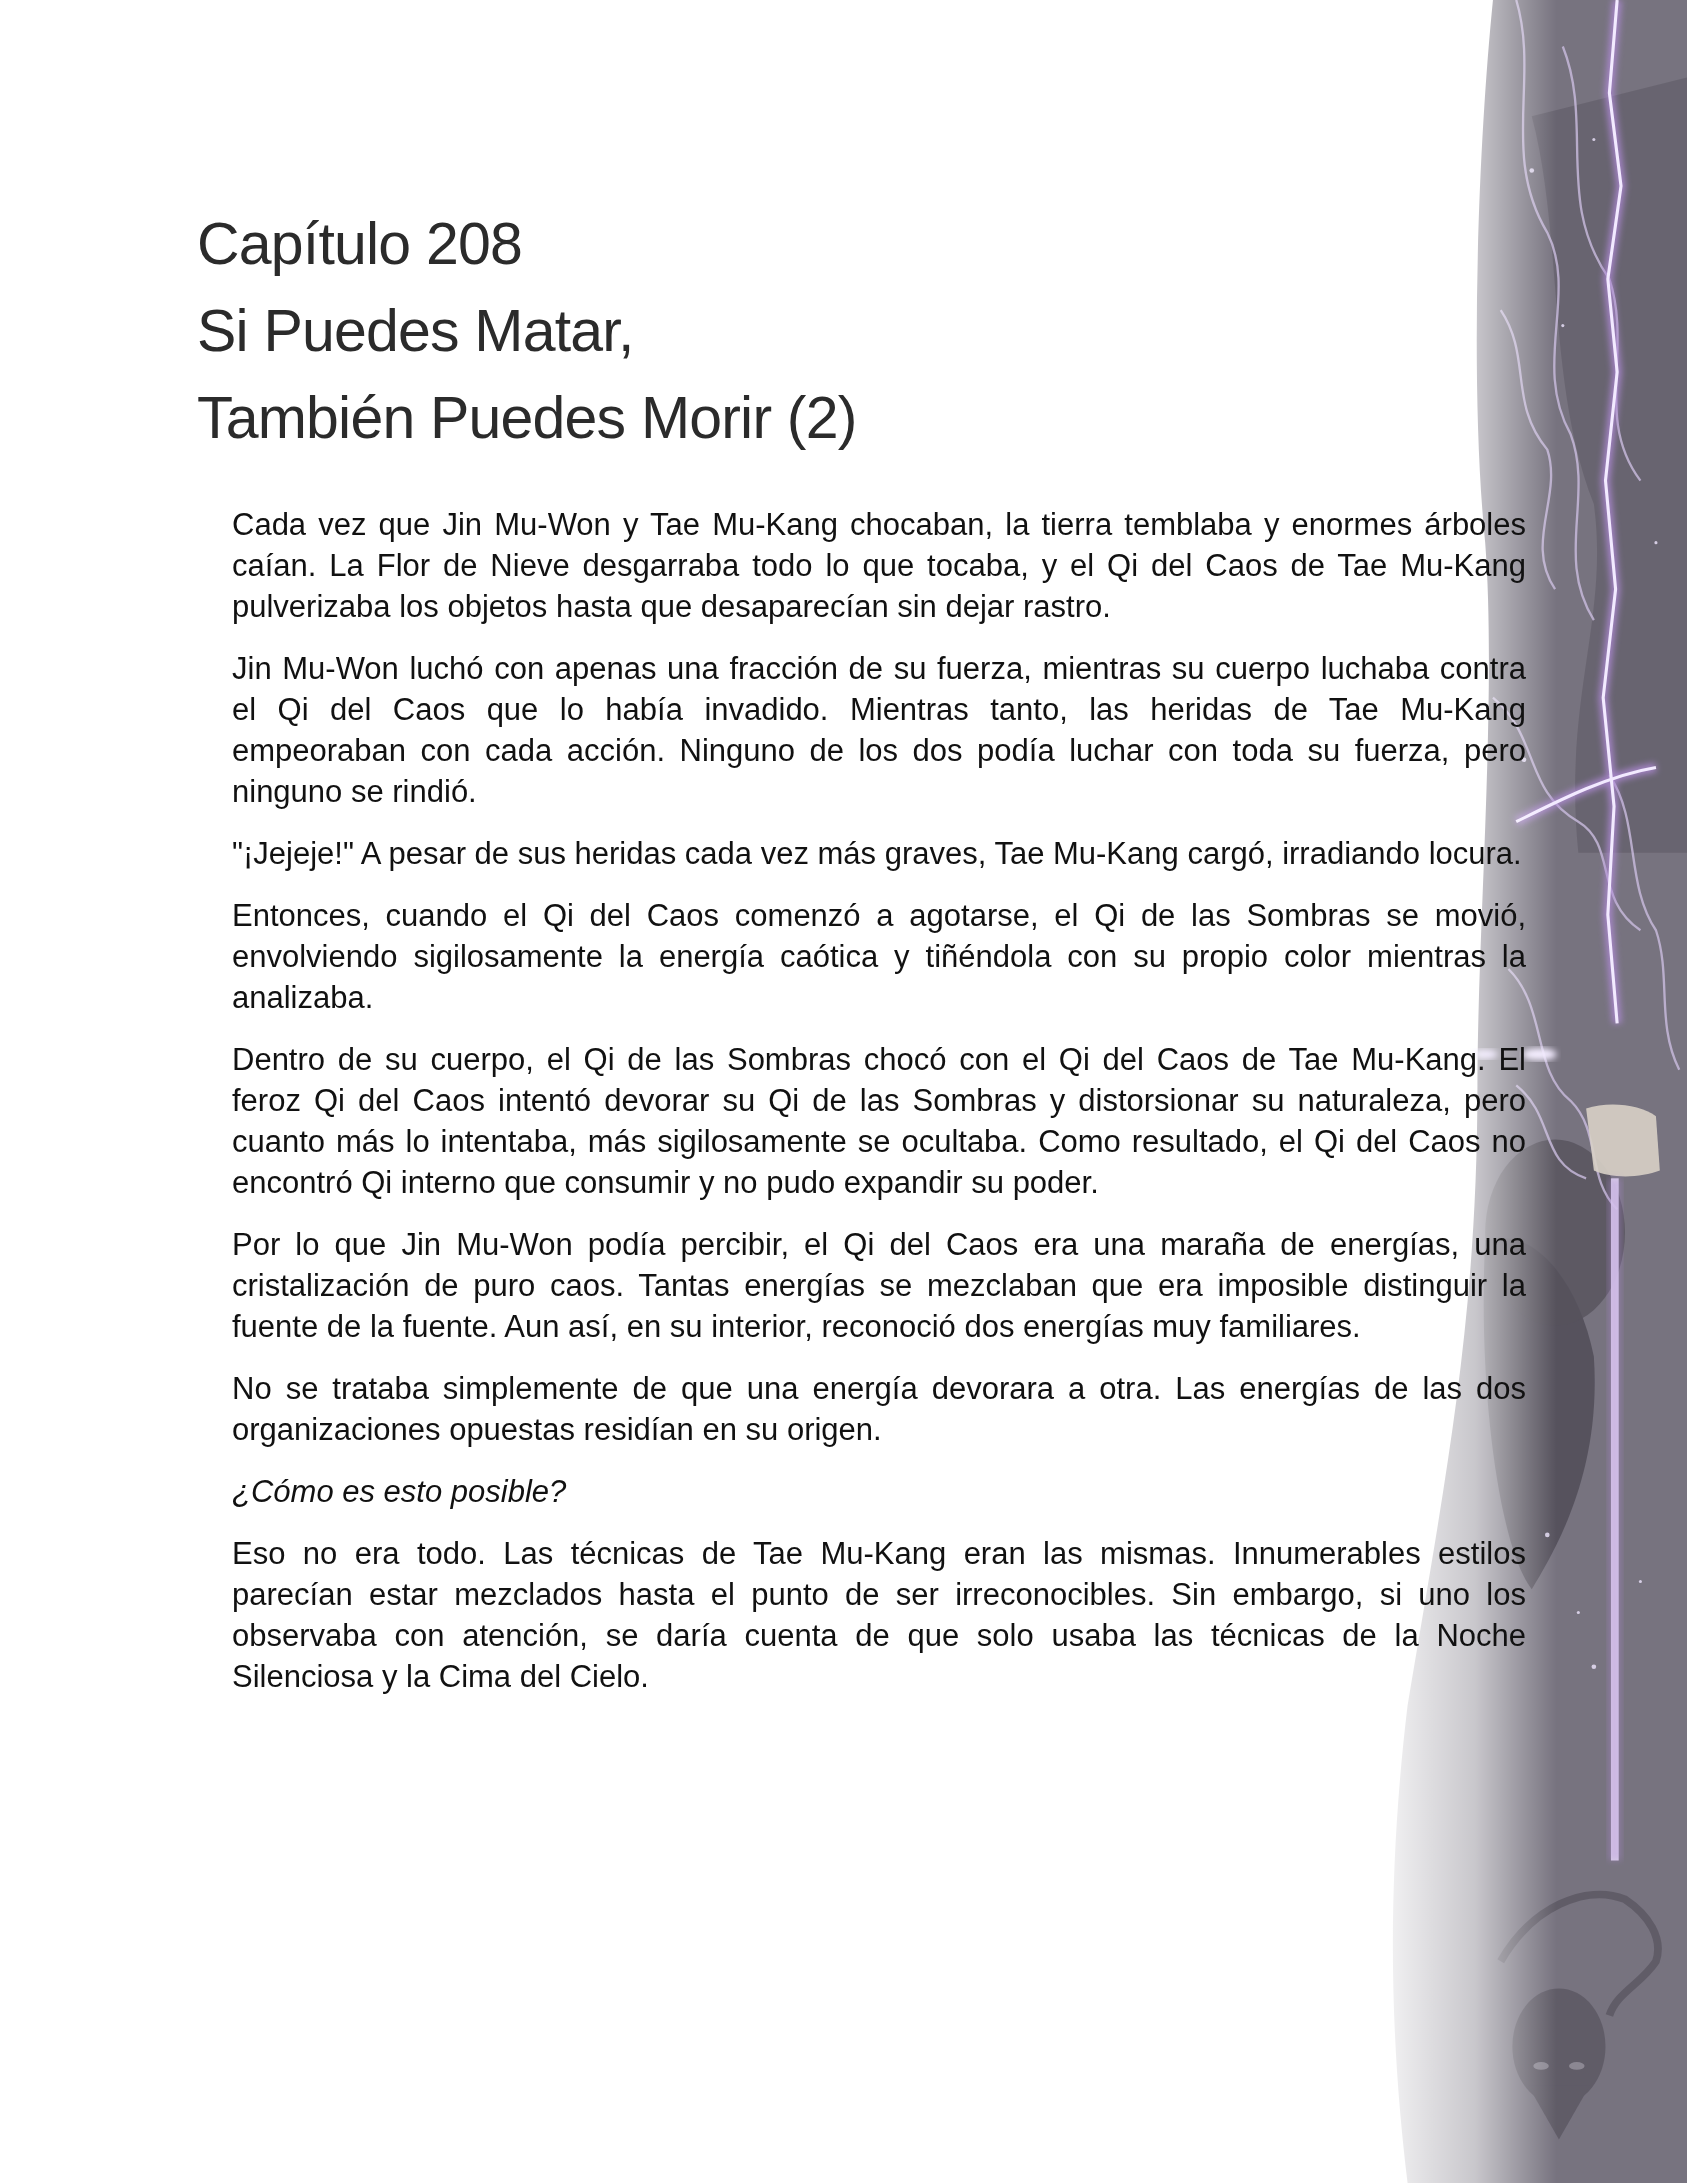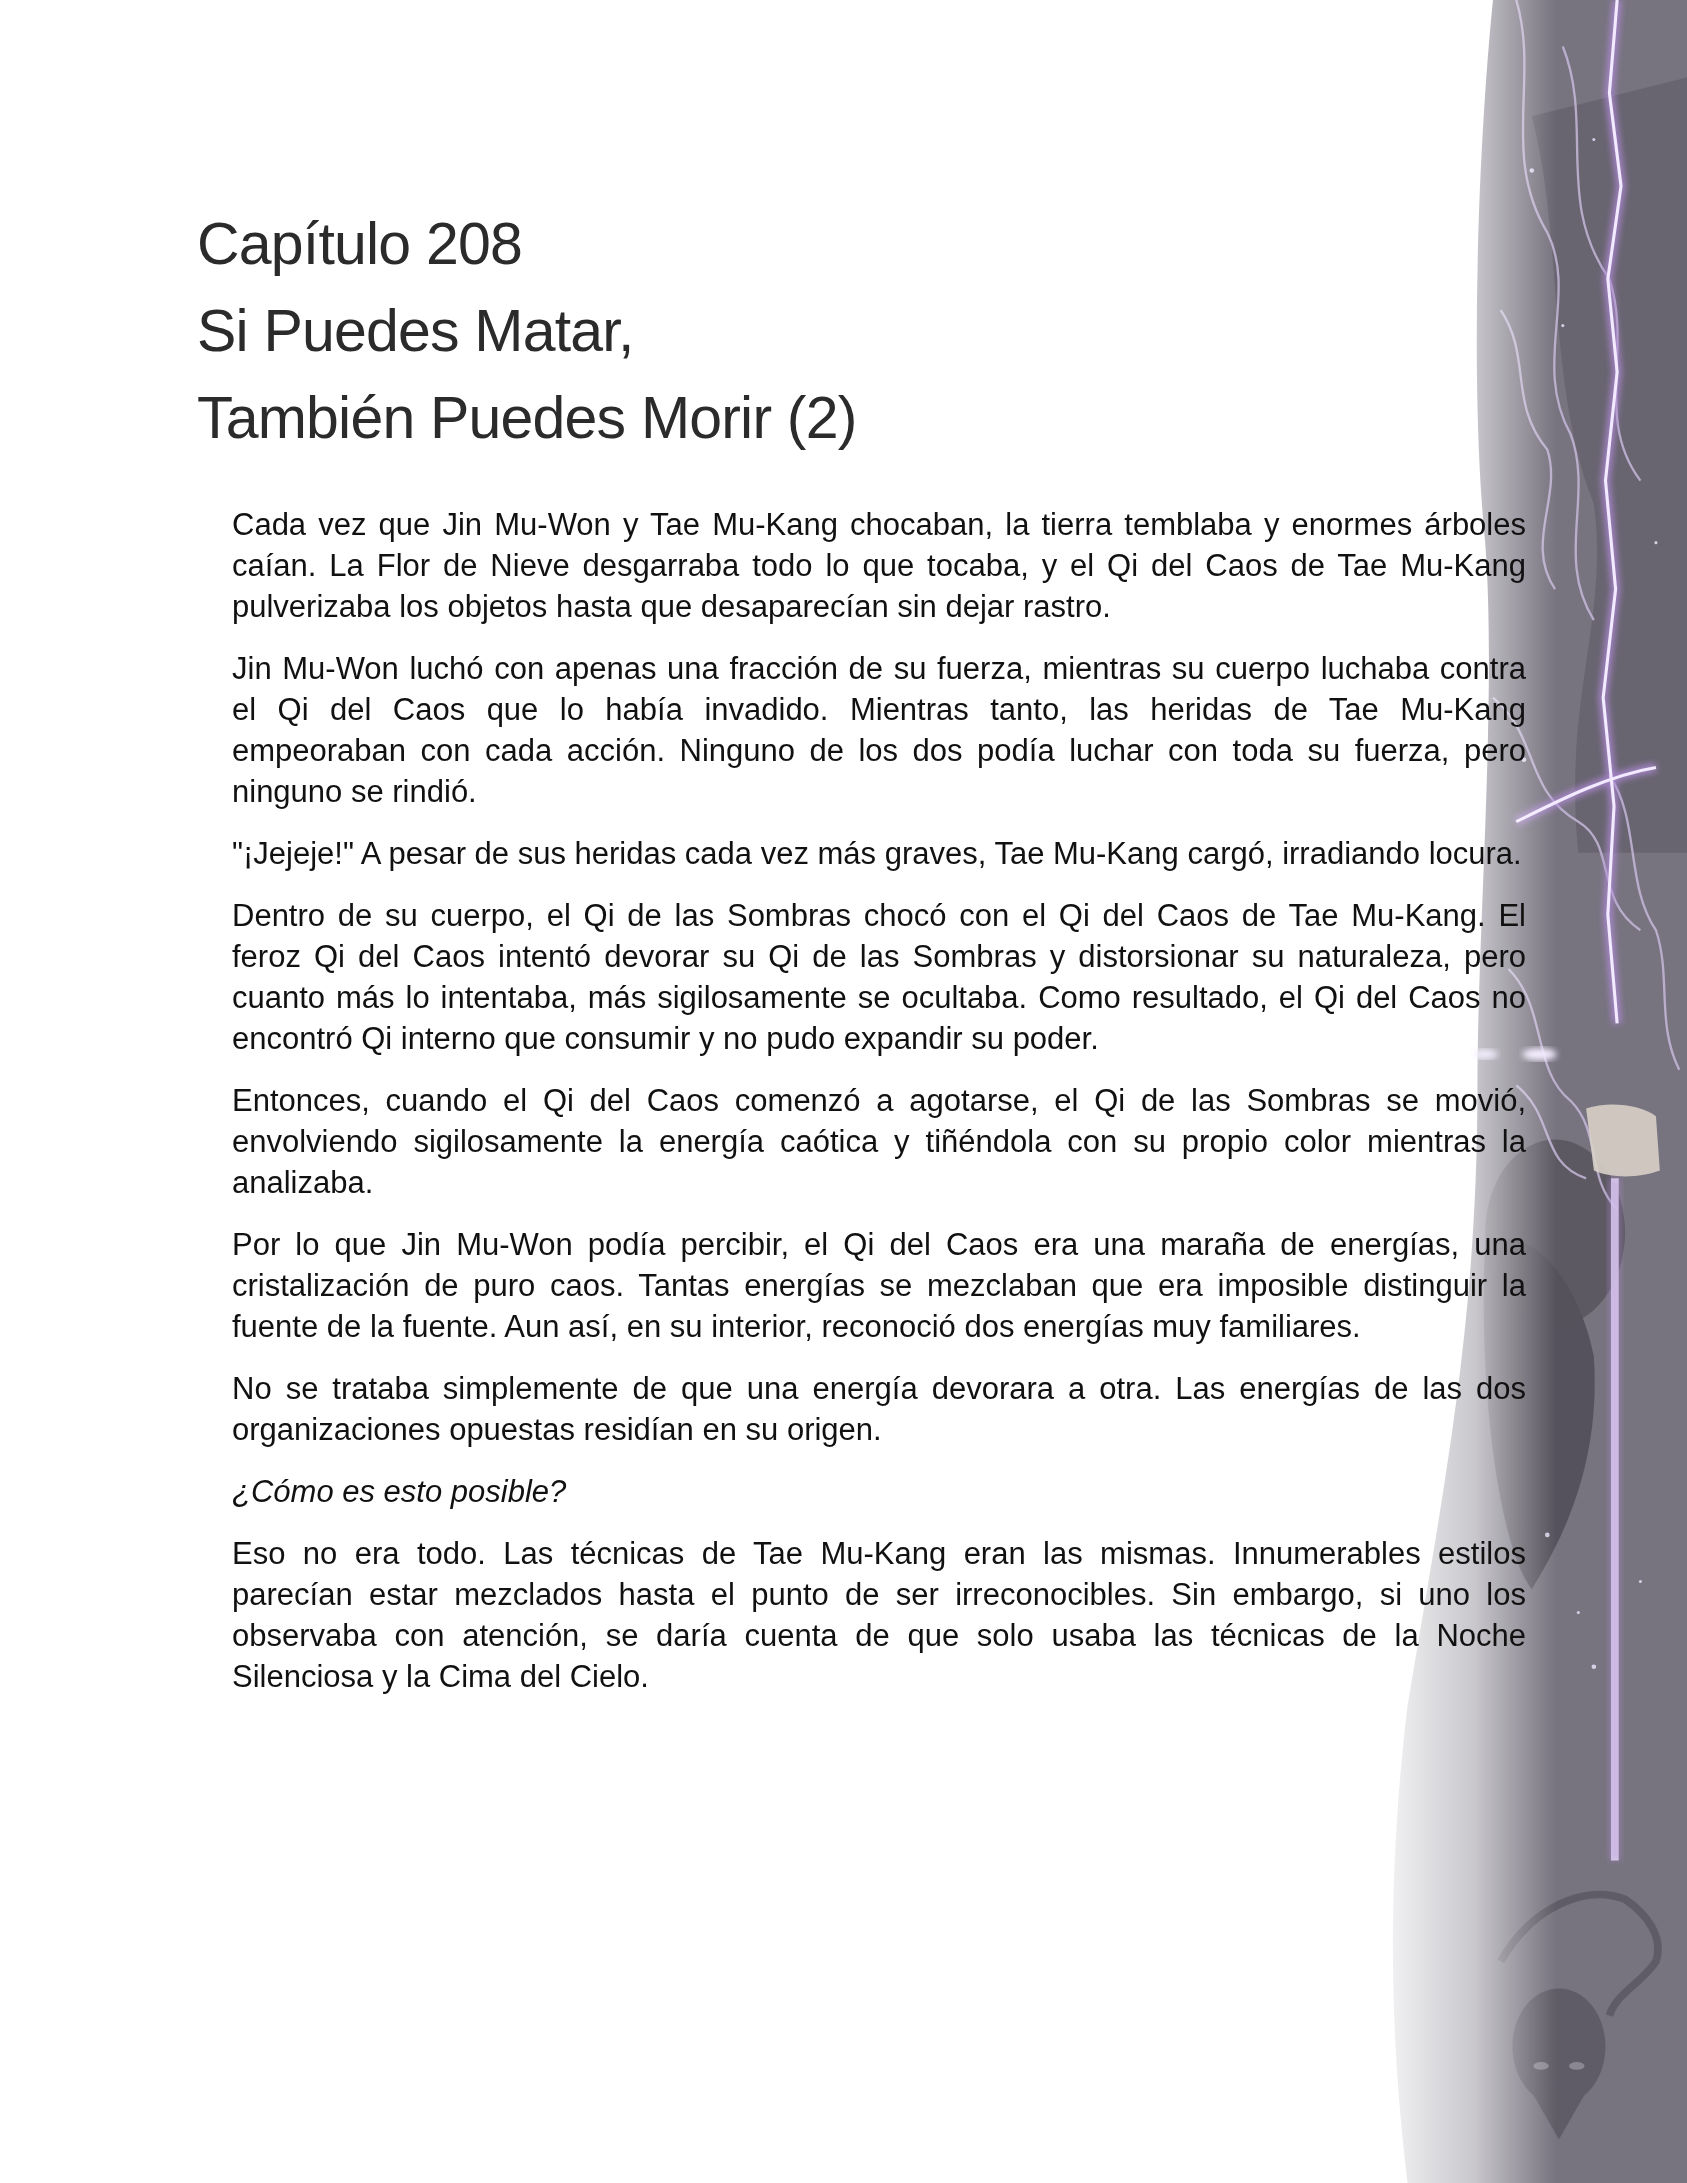--- a/index.html
+++ b/index.html
@@ -103,20 +103,20 @@
 <div class="title">
   <div>Capítulo 208</div>
   <div>Si Puedes Matar,</div>
   <div>También Puedes Morir (2)</div>
 </div>
 
 <div class="body">
   <p>Cada vez que Jin Mu-Won y Tae Mu-Kang chocaban, la tierra temblaba y enormes árboles caían. La Flor de Nieve desgarraba todo lo que tocaba, y el Qi del Caos de Tae Mu-Kang pulverizaba los objetos hasta que desaparecían sin dejar rastro.</p>
   <p>Jin Mu-Won luchó con apenas una fracción de su fuerza, mientras su cuerpo luchaba contra el Qi del Caos que lo había invadido. Mientras tanto, las heridas de Tae Mu-Kang empeoraban con cada acción. Ninguno de los dos podía luchar con toda su fuerza, pero ninguno se rindió.</p>
   <p>"¡Jejeje!" A pesar de sus heridas cada vez más graves, Tae Mu-Kang cargó, irradiando locura.</p>
+  <p>Entonces, cuando el Qi del Caos comenzó a agotarse, el Qi de las Sombras se movió, envolviendo sigilosamente la energía caótica y tiñéndola con su propio color mientras la analizaba.</p>
   <p>Dentro de su cuerpo, el Qi de las Sombras chocó con el Qi del Caos de Tae Mu-Kang. El feroz Qi del Caos intentó devorar su Qi de las Sombras y distorsionar su naturaleza, pero cuanto más lo intentaba, más sigilosamente se ocultaba. Como resultado, el Qi del Caos no encontró Qi interno que consumir y no pudo expandir su poder.</p>
-  <p>Entonces, cuando el Qi del Caos comenzó a agotarse, el Qi de las Sombras se movió, envolviendo sigilosamente la energía caótica y tiñéndola con su propio color mientras la analizaba.</p>
   <p>Por lo que Jin Mu-Won podía percibir, el Qi del Caos era una maraña de energías, una cristalización de puro caos. Tantas energías se mezclaban que era imposible distinguir la fuente de la fuente. Aun así, en su interior, reconoció dos energías muy familiares.</p>
   <p>No se trataba simplemente de que una energía devorara a otra. Las energías de las dos organizaciones opuestas residían en su origen.</p>
   <p class="italic">¿Cómo es esto posible?</p>
   <p>Eso no era todo. Las técnicas de Tae Mu-Kang eran las mismas. Innumerables estilos parecían estar mezclados hasta el punto de ser irreconocibles. Sin embargo, si uno los observaba con atención, se daría cuenta de que solo usaba las técnicas de la Noche Silenciosa y la Cima del Cielo.</p>
 </div>
 
 
 </body></html>

